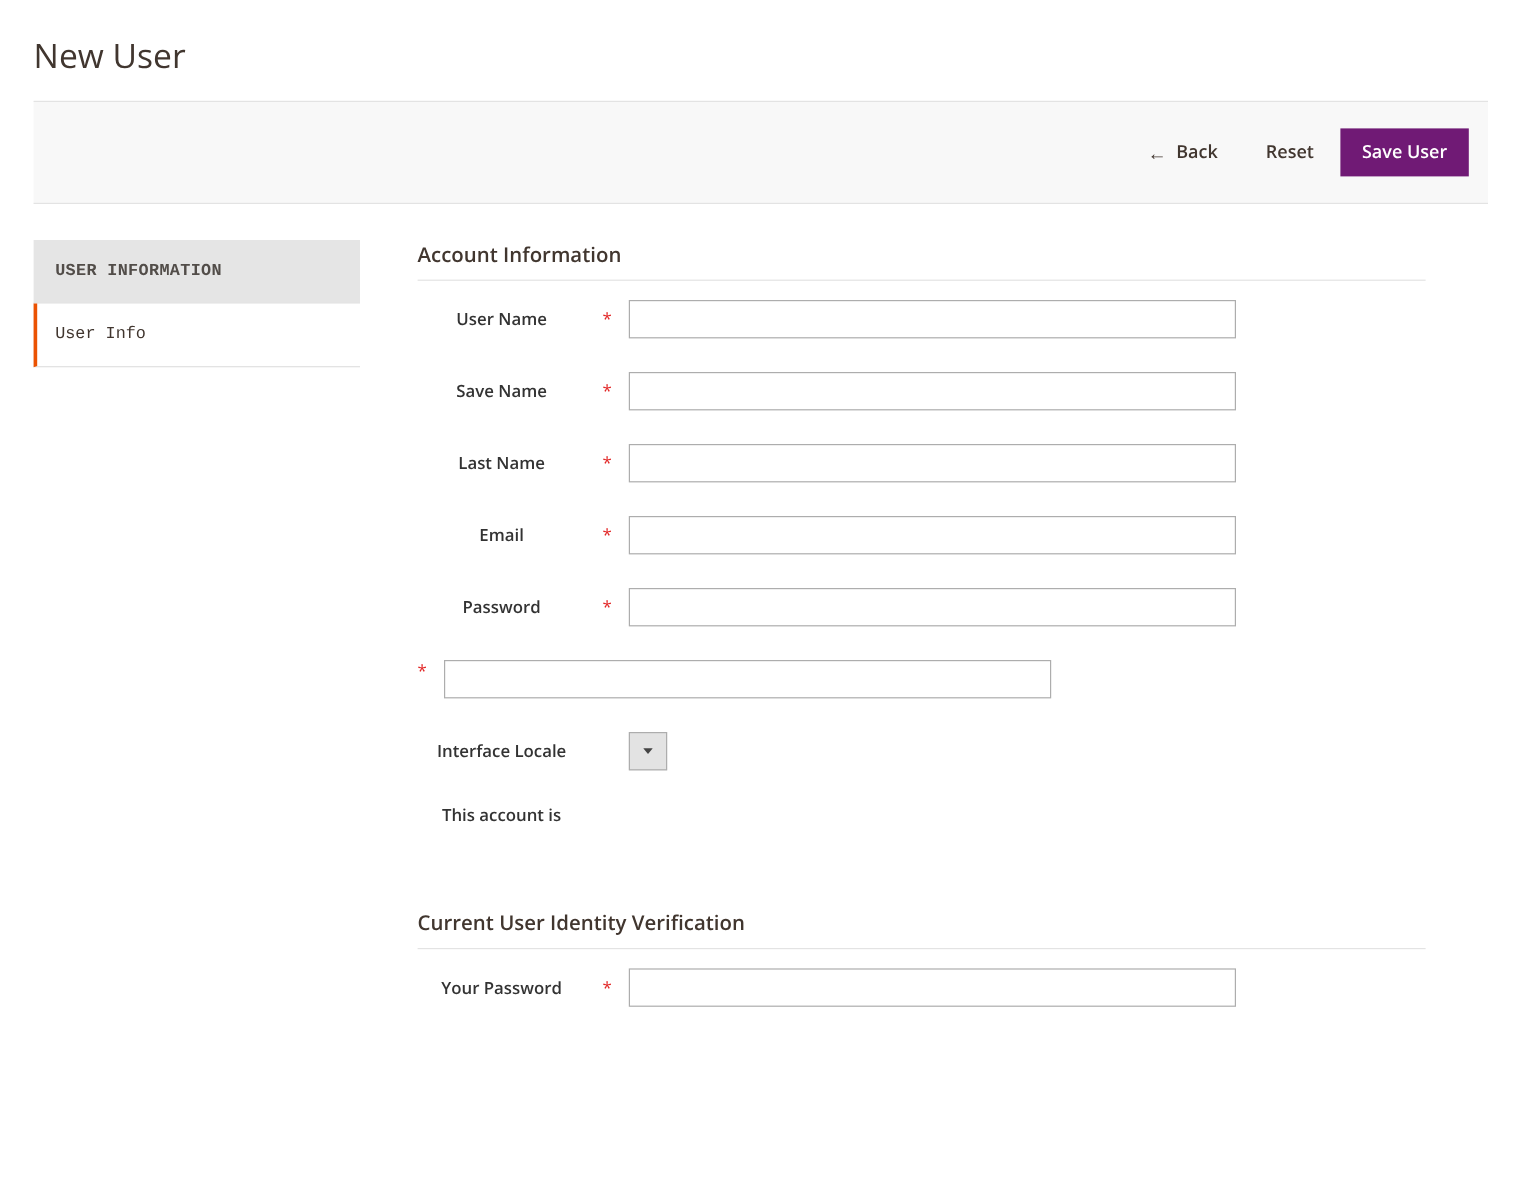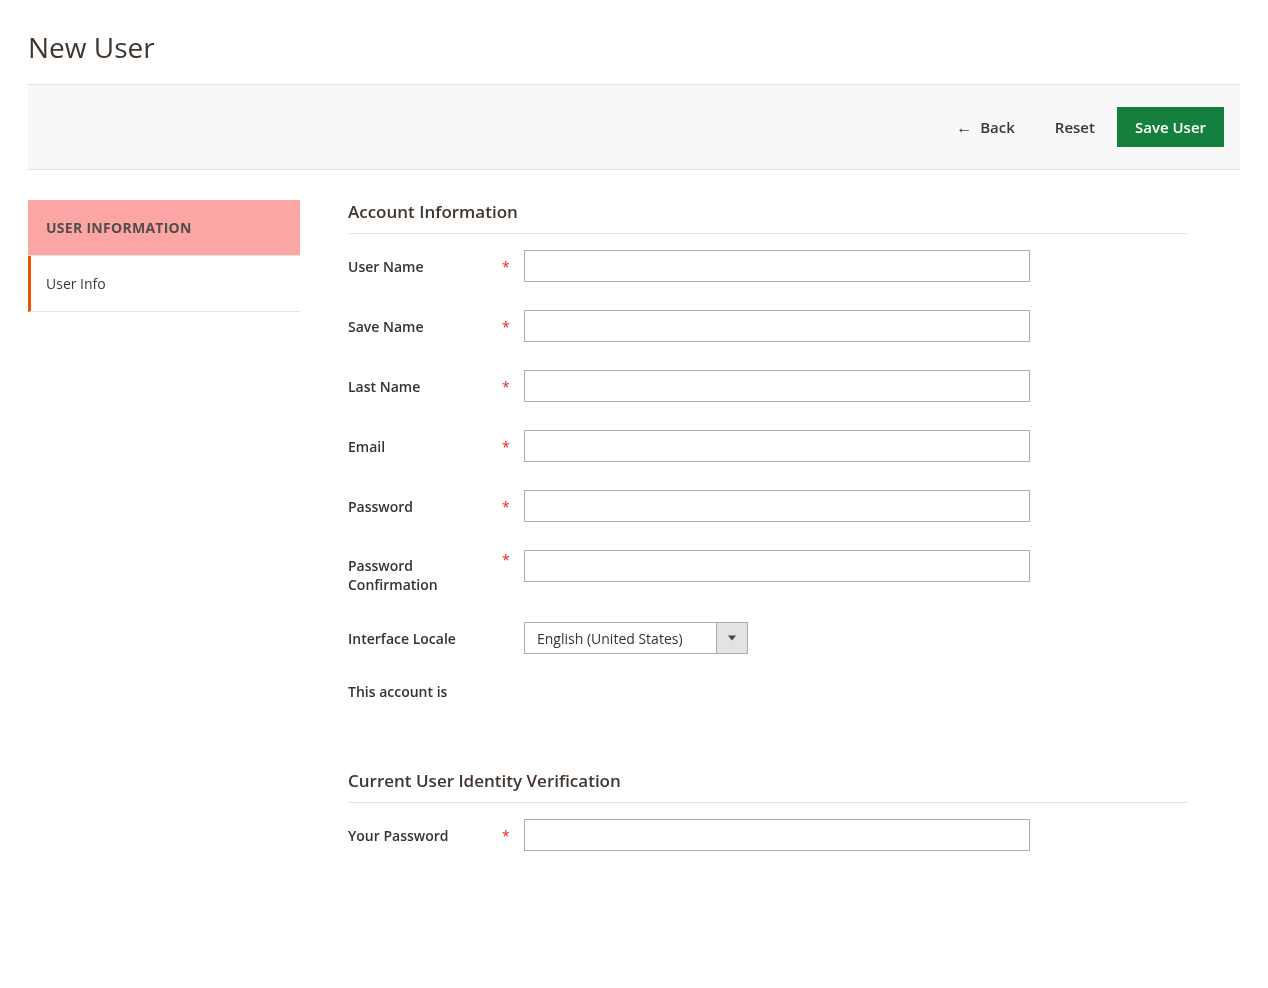--- a/index.html
+++ b/index.html
@@ -43,34 +43,35 @@
     .btn-back {
       display: inline-flex;
       align-items: center;
       gap: 8px;
     }
     .btn-back .arrow {
       font-size: 16px;
       line-height: 1;
     }
     .btn-primary {
-      background: #15803d;
+      background: #701a75;
       color: #fff;
       padding: 10px 18px;
     }
     .content-wrap {
       display: flex;
       padding: 30px 28px 40px 28px;
       gap: 48px;
       align-items: flex-start;
     }
     .sidebar {
       width: 272px;
       flex-shrink: 0;
-      background: #fca5a5;
+      background: #e5e5e5;
+      font-family: Liberation Mono, monospace;
     }
     .sidebar-header {
       font-size: 14px;
       font-weight: 700;
       color: #524d49;
       padding: 18px 18px;
       text-transform: uppercase;
       letter-spacing: 0.02em;
       border-bottom: 1px solid #e3e3e3;
     }
@@ -107,21 +108,21 @@
       gap: 14px;
     }
     .form-row.top-align {
       align-items: flex-start;
     }
     .form-row.top-align .label-cell {
       padding-top: 6px;
     }
     .label-cell {
       width: 140px;
-      text-align: left;
+      text-align: center;
       font-size: 14px;
       font-weight: 600;
       color: #333;
       flex-shrink: 0;
     }
     .req-cell {
       width: 8px;
       color: #e22626;
       font-size: 14px;
       flex-shrink: 0;
@@ -232,33 +233,31 @@
 
     <div class="form-row">
       <div class="label-cell">Password</div>
       <div class="req-cell">*</div>
       <div class="input-cell">
         <input type="password" class="text-input" value="" style="">
       </div>
     </div>
 
     <div class="form-row top-align">
-      <div class="label-cell">Password Confirmation</div>
       <div class="req-cell">*</div>
       <div class="input-cell">
         <input type="password" class="text-input" value="" style="">
       </div>
     </div>
 
     <div class="form-row">
       <div class="label-cell">Interface Locale</div>
       <div class="req-cell"></div>
       <div class="input-cell">
         <div class="select-wrap locale-select">
-          <span class="select-value">English (United States)</span>
           <span class="select-arrow">
             <svg viewBox="0 0 10 6">
                 <path d="M0 0 L10 0 L5 6 Z"></path>
               </svg>
           </span>
         </div>
       </div>
     </div>
 
     <div class="form-row">

